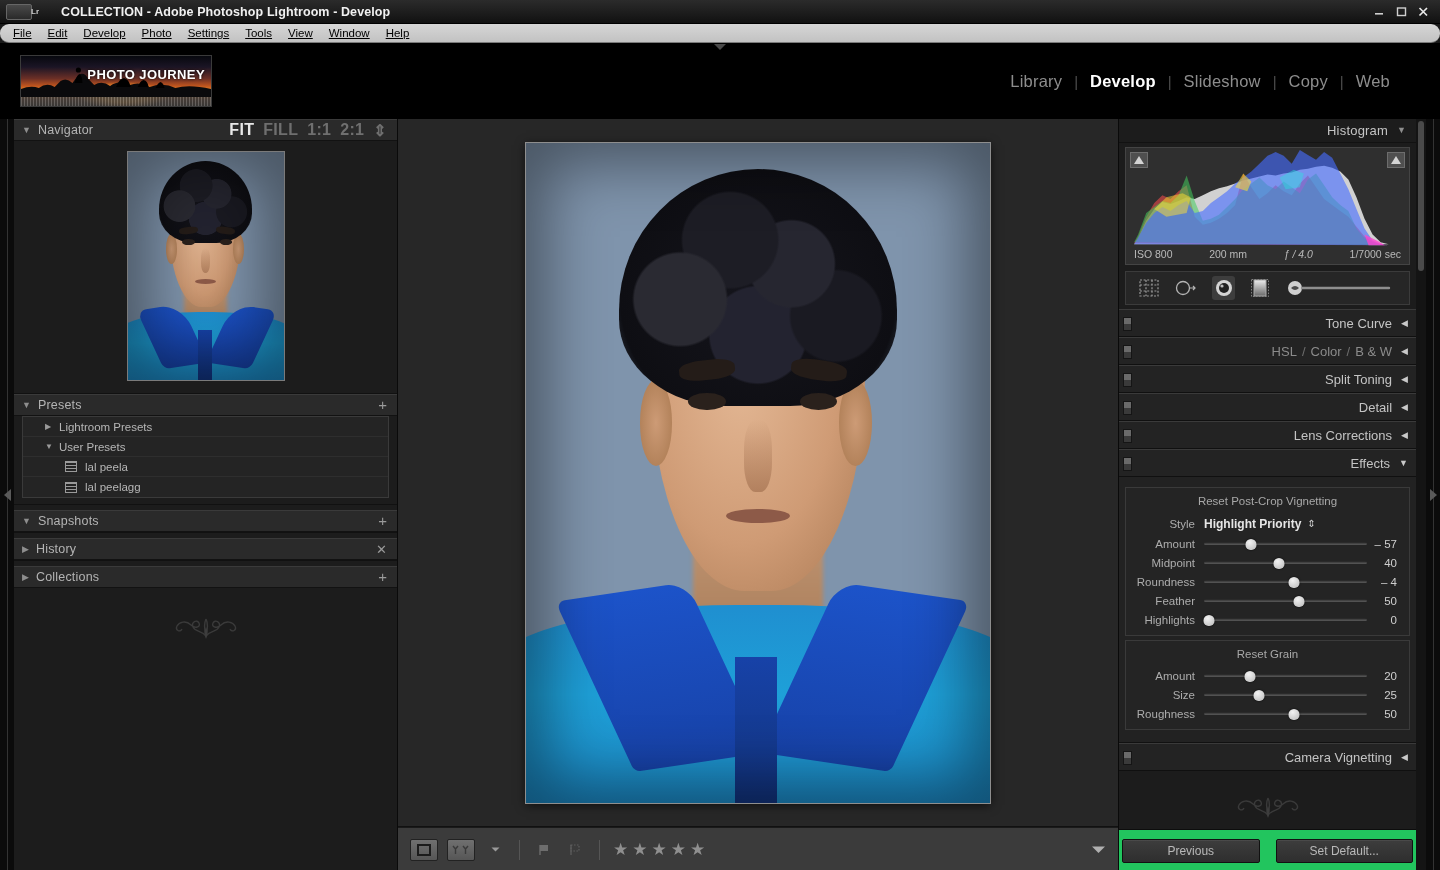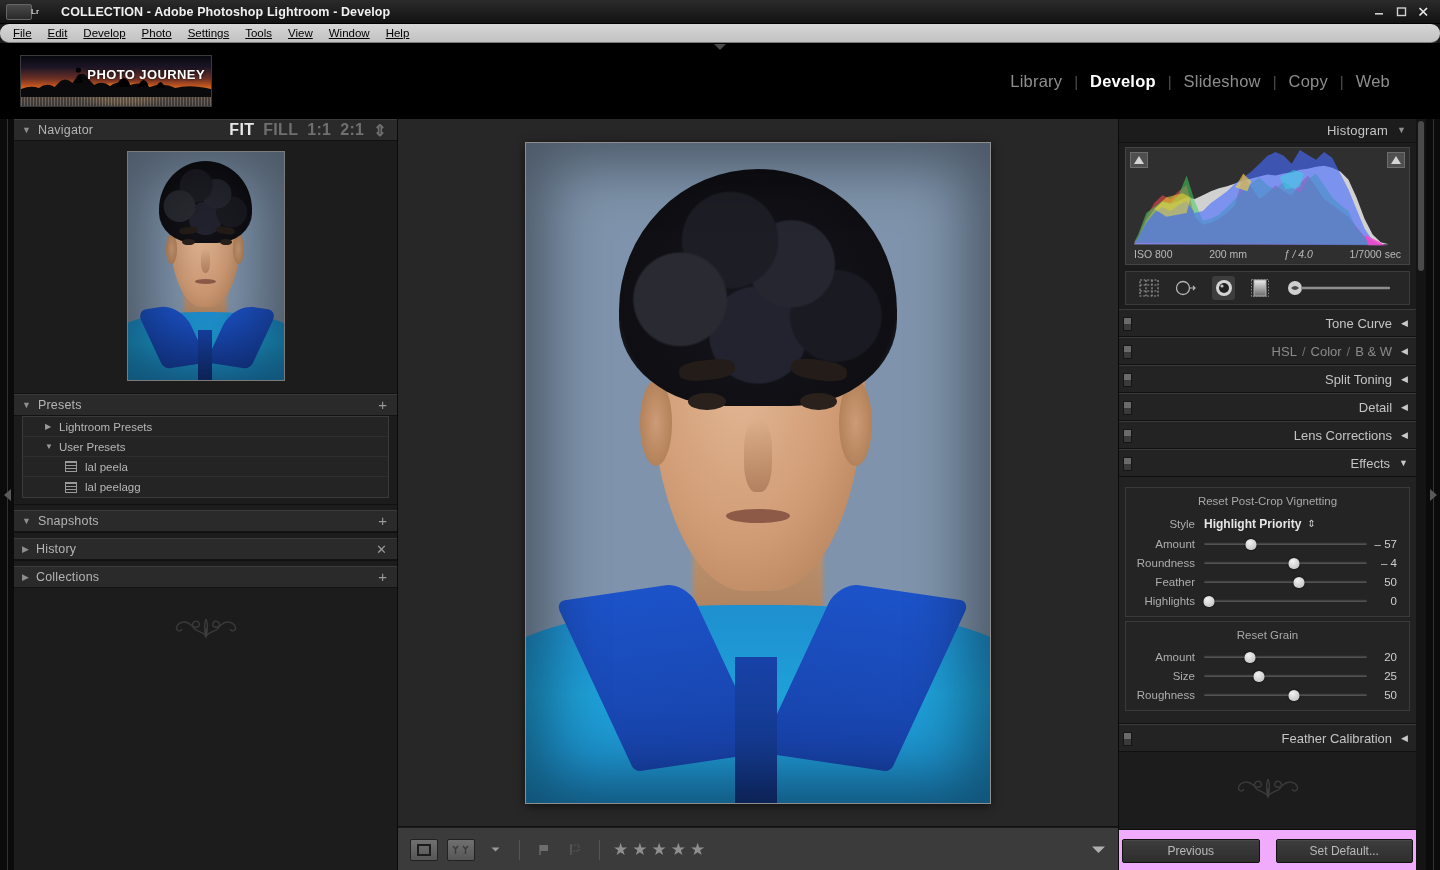--- a/index.html
+++ b/index.html
@@ -333,21 +333,21 @@
     box-shadow: 0 0 2px rgba(0,0,0,.8);
   }
   .style-row { display: flex; align-items: center; height: 21px; padding: 0 12px 0 8px; font-size: 11.5px; }
   .style-label { width: 70px; text-align: right; color: #adadad; padding-right: 9px; }
   .style-value { color: #e6e6e6; font-weight: bold; font-size: 12px; }
   .style-caret { color: #cfcfcf; font-size: 10px; margin-left: 6px; }
 
   .box-group { margin: 4px 6px; border: 1px solid #3a3a3a; background: #242424; padding: 4px 0 6px; }
 
   .right-footer {
-    height: 42px; background: #f0abfc; border-top: 1px solid #0d0d0d;
+    height: 42px; background: #22c55e; border-top: 1px solid #0d0d0d;
     display: flex; align-items: center; gap: 16px; padding: 0 3px;
   }
   .scroll-col {
     width: 10px; background: #141414; position: relative;
   }
   .scroll-col .thumbv {
     position: absolute; left: 2px; width: 6px; top: 2px; height: 150px;
     background: #4a4a4a; border-radius: 3px;
   }
 </style>
@@ -736,20 +736,28 @@
 
           <div class="ctl-row">
             <span class="ctl-label">Amount</span>
             <span class="slider">
               <span class="track"></span>
               <span class="knob" style="left:29%"></span>
             </span>
             <span class="ctl-value">– 57</span>
           </div>
           <div class="ctl-row">
+            <span class="ctl-label">Midpoint</span>
+            <span class="slider">
+              <span class="track"></span>
+              <span class="knob" style="left:46%"></span>
+            </span>
+            <span class="ctl-value">40</span>
+          </div>
+          <div class="ctl-row">
             <span class="ctl-label">Roundness</span>
             <span class="slider">
               <span class="track"></span>
               <span class="knob" style="left:55%"></span>
             </span>
             <span class="ctl-value">– 4</span>
           </div>
           <div class="ctl-row">
             <span class="ctl-label">Feather</span>
             <span class="slider">
@@ -792,21 +800,21 @@
               <span class="track"></span>
               <span class="knob" style="left:55%"></span>
             </span>
             <span class="ctl-value">50</span>
           </div>
         </div>
       </div>
 
       <div class="rp-header">
         <span class="rp-switch"></span>
-        <span>Feather Calibration</span>
+        <span>Camera Vignetting</span>
         <span class="arr">◀</span>
       </div>
 
       <div class="ornament" style="padding-top:18px;">
         <svg width="70" height="32" viewBox="0 0 70 32">
           <g fill="none" stroke="#3a3a3a" stroke-width="1.4">
             <path d="M35 26 C30 20 24 22 22 17 C20 12 26 9 28 13 C30 17 24 19 20 15 C15 10 8 12 6 16 C4 20 9 23 11 19"></path>
             <path d="M35 26 C40 20 46 22 48 17 C50 12 44 9 42 13 C40 17 46 19 50 15 C55 10 62 12 64 16 C66 20 61 23 59 19"></path>
             <path d="M35 9 C33 13 33 18 35 26 C37 18 37 13 35 9"></path>
           </g>

